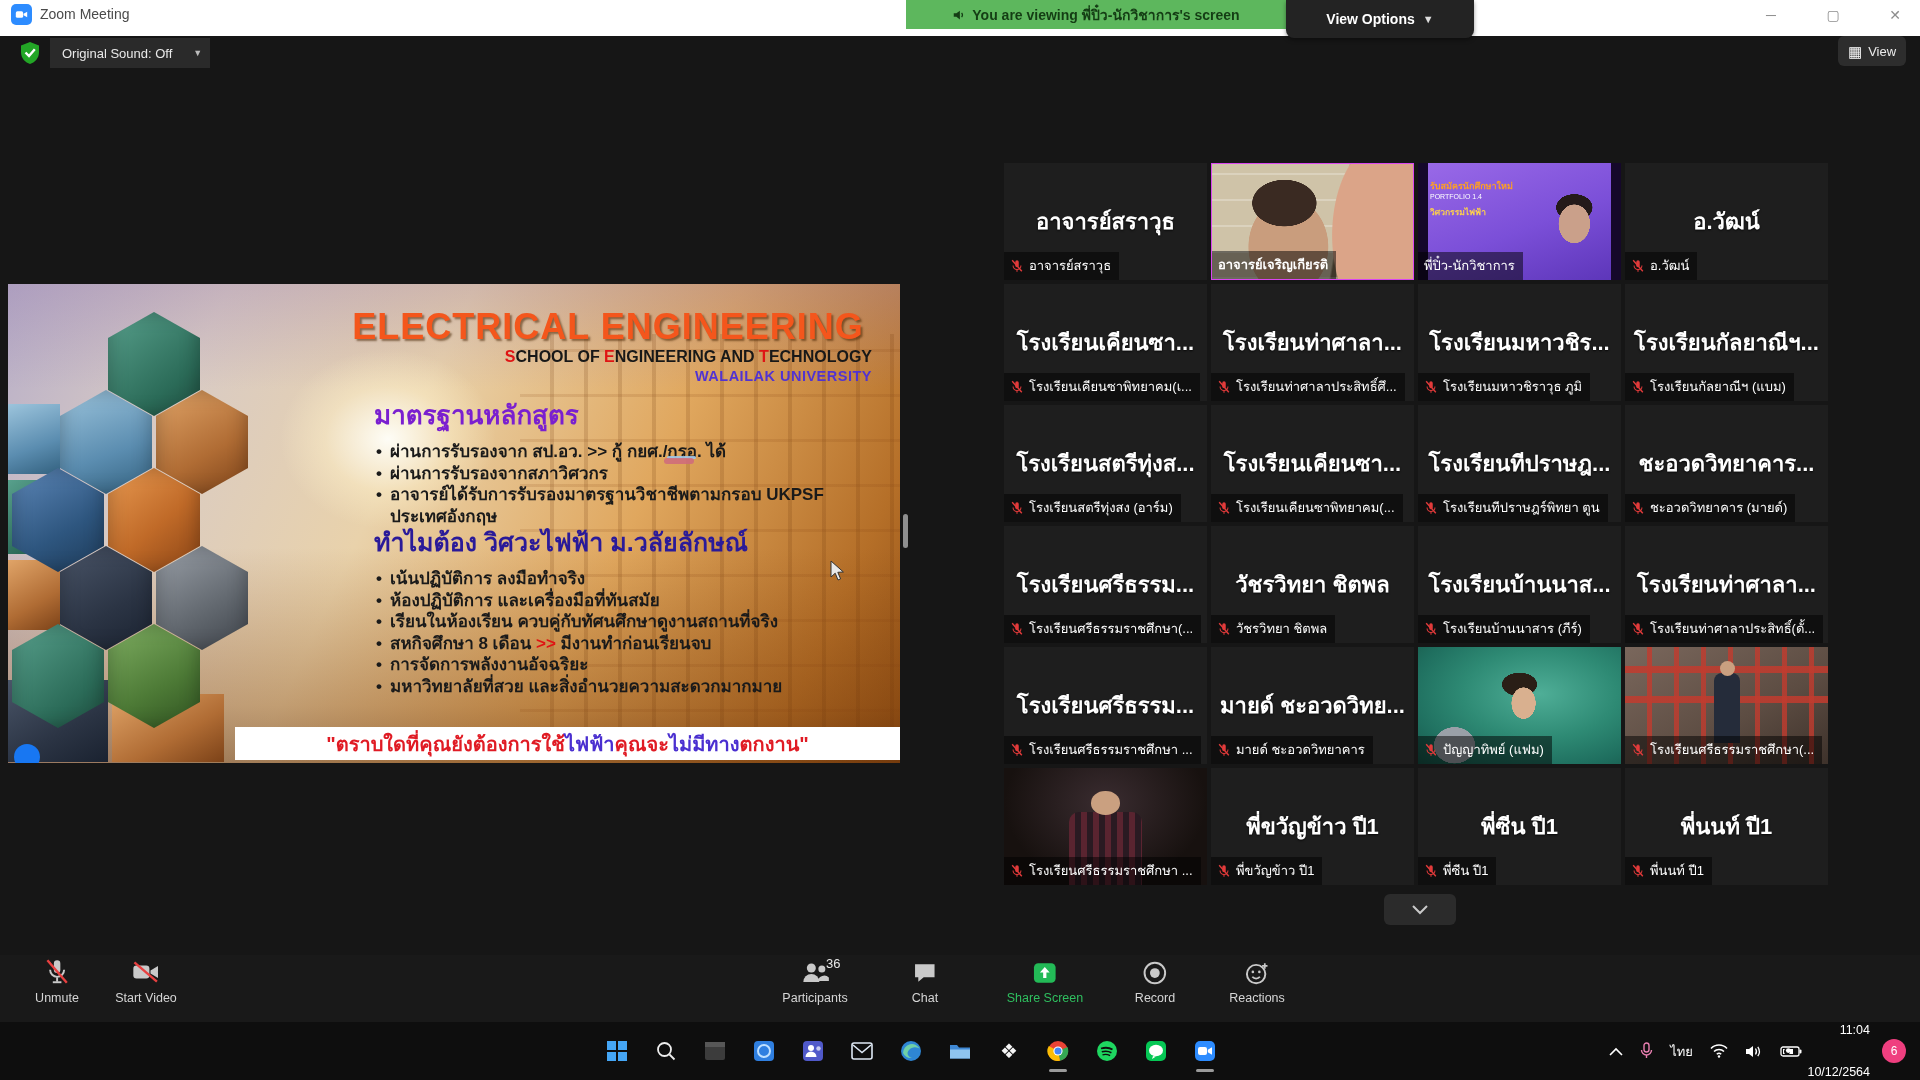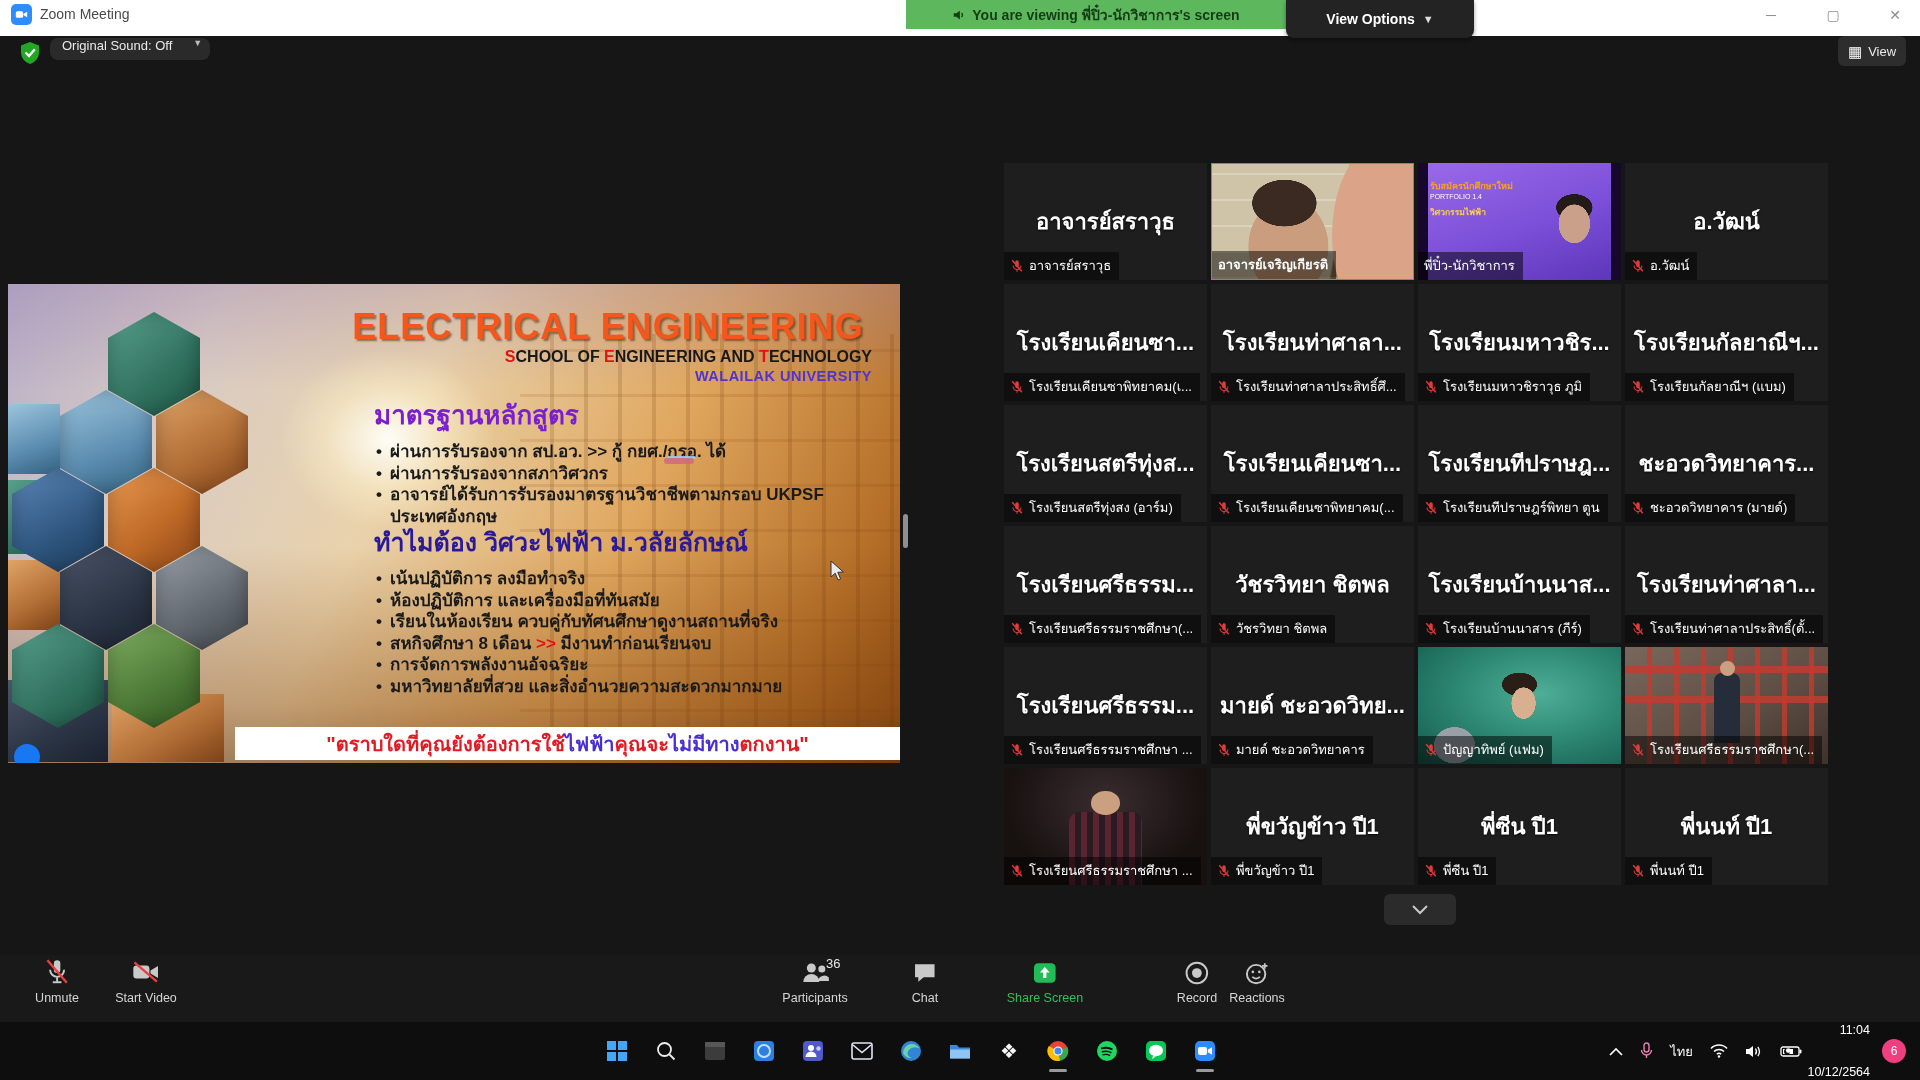--- a/index.html
+++ b/index.html
@@ -17,21 +17,21 @@
   #window-title { position:absolute; left:40px; top:6px; font-size:14px; color:#4a4a4a; }
   #share-banner { position:absolute; left:906px; top:0; width:380px; height:29px; background:#5db75d; display:flex; align-items:center; justify-content:center; gap:6px; }
   #share-banner .txt { font-size:14px; font-weight:bold; color:#143d14; white-space:nowrap; }
   #view-options-btn { position:absolute; left:1286px; top:0; width:188px; height:38px; background:#232323; border-radius:0 0 8px 8px; display:flex; align-items:center; justify-content:center; gap:8px; color:#fff; font-size:14px; font-weight:bold; box-shadow:0 2px 4px rgba(0,0,0,.4); cursor:pointer; }
   #view-options-btn .chev { font-size:11px; color:#ddd; }
   .win-ctrl { position:absolute; top:0; width:46px; height:29px; display:flex; align-items:center; justify-content:center; color:#8d8d8d; font-size:14px; cursor:pointer; }
   #btn-min { left:1748px; } #btn-max { left:1810px; } #btn-close { left:1872px; }
 
   
   #security-shield { position:absolute; left:19px; top:41px; }
-  #original-sound-btn { position:absolute; left:50px; top:38px; height:22px; background:#2a2a2a; border-radius:8px; display:flex; align-items:flex-start; color:#e9e9e9; cursor:pointer; }
+  #original-sound-btn { position:absolute; left:50px; top:38px; height:30px; background:#2a2a2a; border-radius:0; display:flex; align-items:center; color:#e9e9e9; cursor:pointer; }
   #original-sound-btn .lbl { display:flex; align-items:center; padding:0 12px; font-size:13px; }
   #original-sound-btn .sep { width:1px; background:#444; }
   #original-sound-btn .car { display:flex; align-items:center; padding:0 8px; color:#bbb; font-size:9px; }
   #view-btn { position:absolute; left:1838px; top:36px; height:30px; padding:0 10px; background:#2d2d2d; border-radius:6px; display:flex; align-items:center; gap:6px; color:#ececec; font-size:13px; cursor:pointer; }
   #view-btn .grid-ic { font-size:15px; color:#fff; line-height:1; }
 
   
   #slide { position:absolute; left:8px; top:284px; width:892px; height:479px; overflow:hidden;
     background:
       linear-gradient(180deg, rgba(150,120,170,.30) 0%, rgba(150,120,170,0) 22%, rgba(0,0,0,0) 55%, rgba(120,60,10,.35) 88%, rgba(90,40,5,.5) 100%),
@@ -575,21 +575,21 @@
   <div class="tb-btn" style="left:1045px;">
     <span class="ic">
       <svg width="26" height="26" viewBox="0 0 24 24">
           <rect x="2" y="3" width="20" height="18" rx="4" fill="#23ba57"></rect>
           <path d="M12 6.5 L16.5 11.5 H13.5 V16.5 H10.5 V11.5 H7.5 Z" fill="#fff"></path>
         </svg>
     </span>
     <span class="tlbl green">Share Screen</span>
   </div>
 
-  <div class="tb-btn" style="left:1155px;margin-left:42px;">
+  <div class="tb-btn" style="left:1155px;">
     <span class="ic">
       <svg width="26" height="26" viewBox="0 0 24 24">
           <circle cx="12" cy="12" r="9.5" stroke="#c9c9c9" stroke-width="1.8" fill="none"></circle>
           <circle cx="12" cy="12" r="4.5" fill="#c9c9c9"></circle>
         </svg>
     </span>
     <span class="tlbl">Record</span>
   </div>
 
   <div class="tb-btn" style="left:1257px;">

